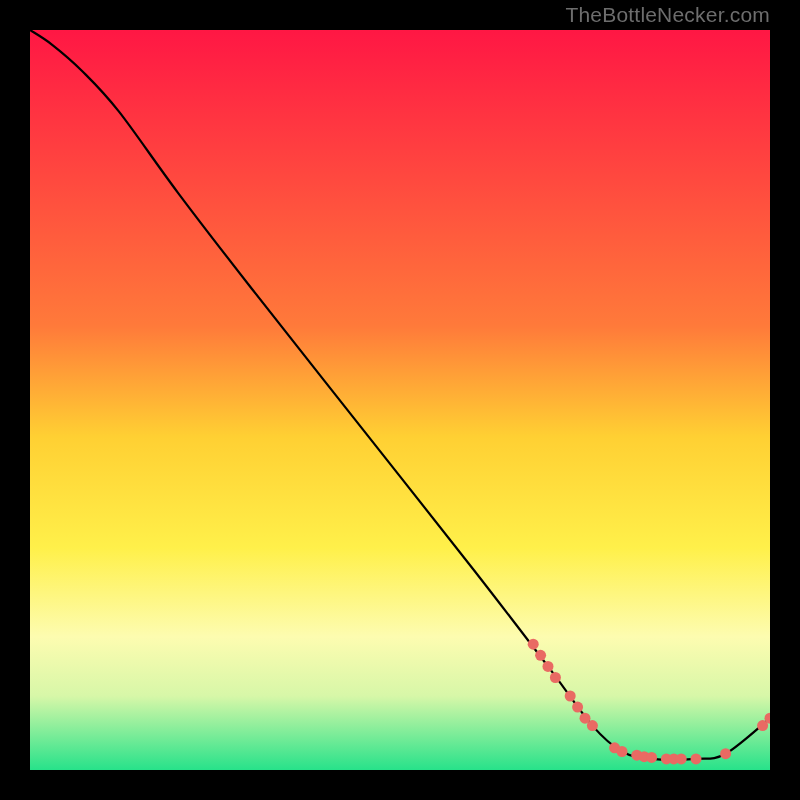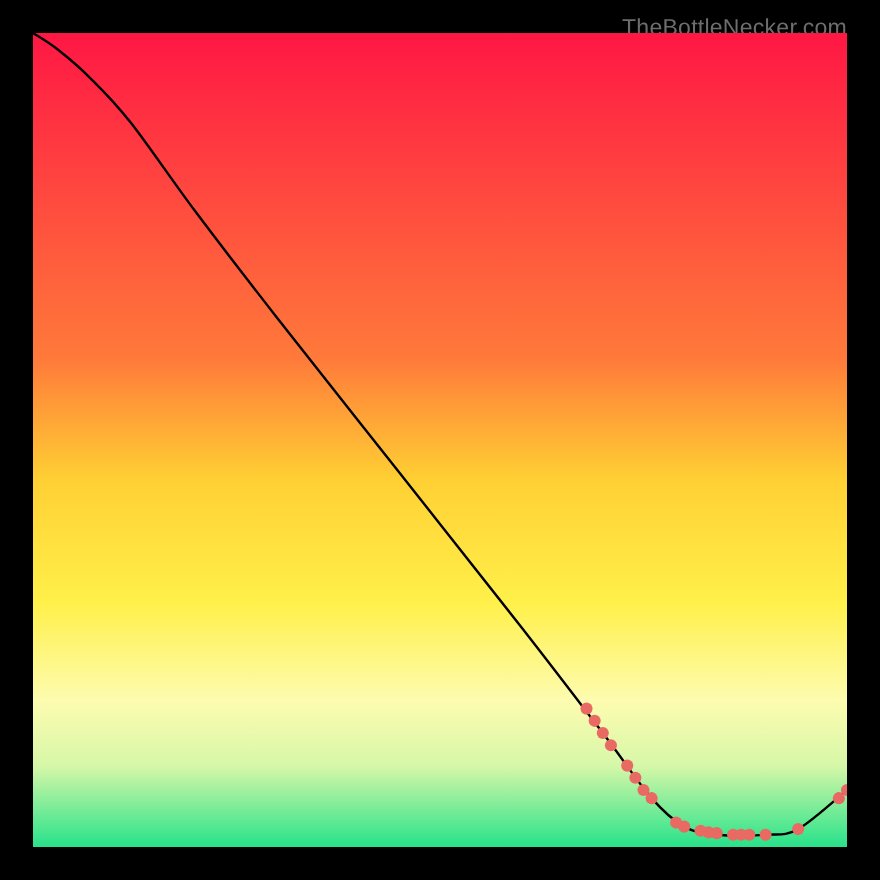--- a/index.html
+++ b/index.html
@@ -19,21 +19,21 @@
   }
   .plot {
     position: absolute;
     left: 30px;
     top: 30px;
     width: 740px;
     height: 740px;
   }
   .watermark {
     position: absolute;
-    top: 14px;
+    top: 3px;
     right: 30px;
     color: #6d6d6d;
     font-size: 21px;
     font-weight: 400;
     letter-spacing: 0.2px;
   }
   svg {
     display: block;
   }
 </style>

